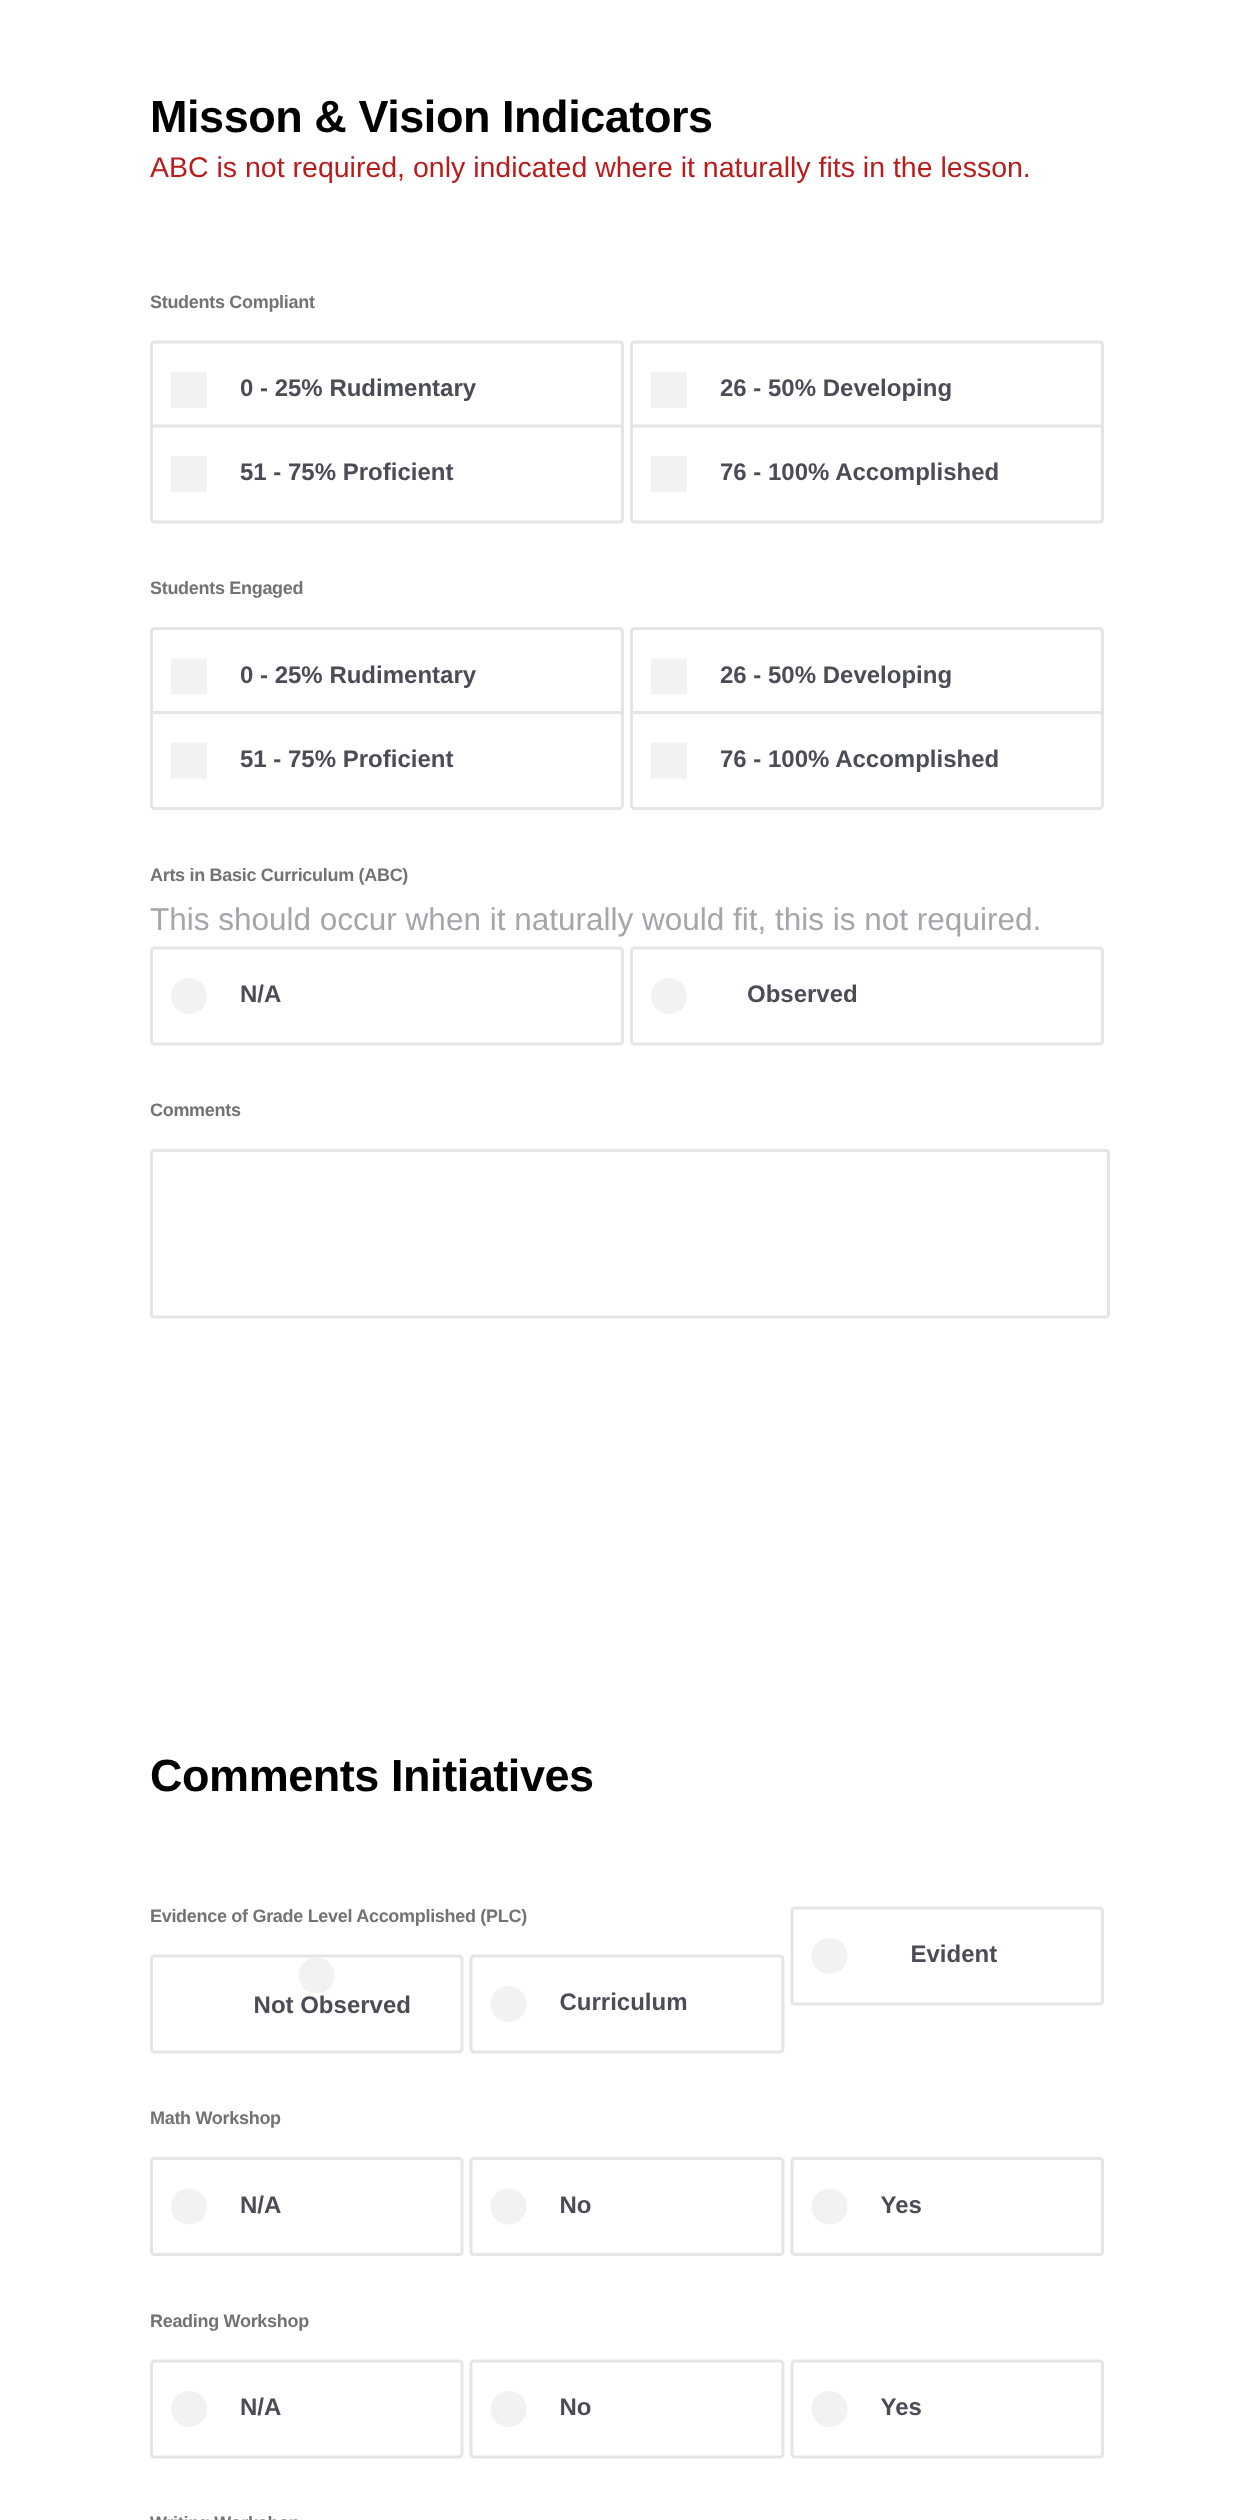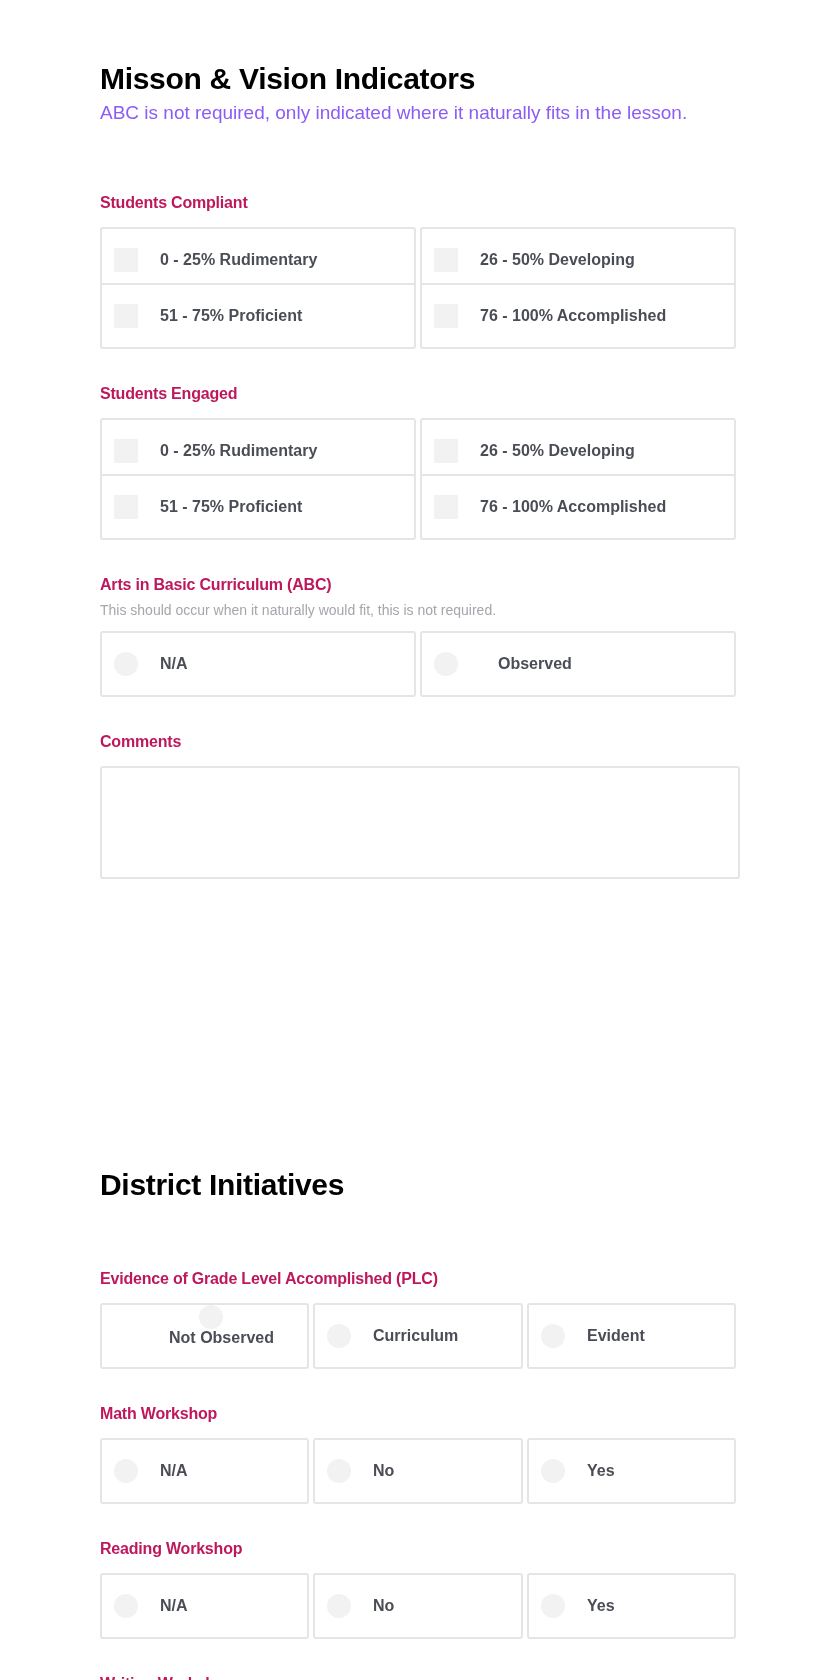--- a/index.html
+++ b/index.html
@@ -1,22 +1,22 @@
 <!DOCTYPE html>
 <html><head>
 <meta charset="utf-8">
 <style>
   * { box-sizing: border-box; margin: 0; padding: 0; }
   html, body { width: 840px; height: 1680px; background: #ffffff; overflow: hidden; }
   body { font-family: "Liberation Sans", "DejaVu Sans", sans-serif; color: #2c3e50; position: relative; }
   .abs { position: absolute; }
   .h1 { font-size: 30px; font-weight: 700; color: #000000; letter-spacing: -0.3px; }
-  .sub { font-size: 19px; color: #8b5cf6; }
-  .qlabel { font-size: 16px; font-weight: 700; color: #be185d; letter-spacing: -0.2px; }
-  .qhint { font-size: 14px; color: #a3a6ab; }
+  .sub { font-size: 19px; color: #b91c1c; }
+  .qlabel { font-size: 12px; font-weight: 700; color: #737373; letter-spacing: -0.2px; }
+  .qhint { font-size: 21px; color: #a3a6ab; }
   .opt { position: absolute; height: 66px; border: 2px solid #e5e5e5; border-radius: 3px; background: #fff; display: flex; align-items: center; padding-left: 12px; cursor: pointer; }
   .opt .box { width: 24px; height: 24px; background: #f2f2f2; flex: 0 0 auto; }
   .opt .radio { width: 24px; height: 24px; border-radius: 50%; background: #f2f2f2; flex: 0 0 auto; }
   .opt .lbl { margin-left: 22px; font-size: 16px; font-weight: 700; color: #4a4d55; white-space: nowrap; }
   textarea { position: absolute; border: 2px solid #e5e5e5; border-radius: 3px; resize: none; outline: none; background: #fff; }
 </style>
 </head>
 <body>
 
 <div class="abs h1" style="left:100px; top:62px;">Misson &amp; Vision Indicators</div>
@@ -65,32 +65,32 @@
   <span class="lbl">N/A</span>
 </div>
 <div class="opt" style="left:420px; top:631px; width:316px;gap:18px;">
   <span class="radio"></span>
   <span class="lbl">Observed</span>
 </div>
 
 <div class="abs qlabel" style="left:100px; top:733px;">Comments</div>
 <textarea style="left: 100px; top: 766px; width: 640px; height: 113px;"></textarea>
 
-<div class="abs h1" style="left:100px; top:1168px;">District Initiatives</div>
+<div class="abs h1" style="left:100px; top:1168px;">Comments Initiatives</div>
 
 <div class="abs qlabel" style="left:100px; top:1270px;">Evidence of Grade Level Accomplished (PLC)</div>
 <div class="opt" style="left:100px; top:1303px; width:209px;flex-direction:column;">
   <span class="radio"></span>
   <span class="lbl">Not Observed</span>
 </div>
 <div class="opt" style="left:313px; top:1303px; width:210px;">
   <span class="radio"></span>
   <span class="lbl">Curriculum</span>
 </div>
-<div class="opt" style="left:527px; top:1303px; width:209px;">
+<div class="opt" style="left:527px; top:1271px; width:209px;gap:20px;">
   <span class="radio"></span>
   <span class="lbl">Evident</span>
 </div>
 
 <div class="abs qlabel" style="left:100px; top:1405px;">Math Workshop</div>
 <div class="opt" style="left:100px; top:1438px; width:209px;">
   <span class="radio"></span>
   <span class="lbl">N/A</span>
 </div>
 <div class="opt" style="left:313px; top:1438px; width:210px;">

